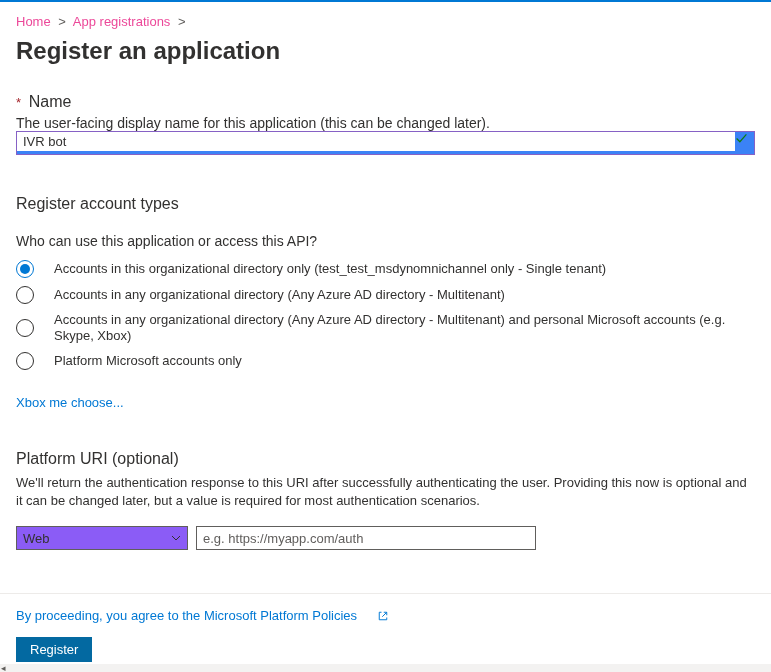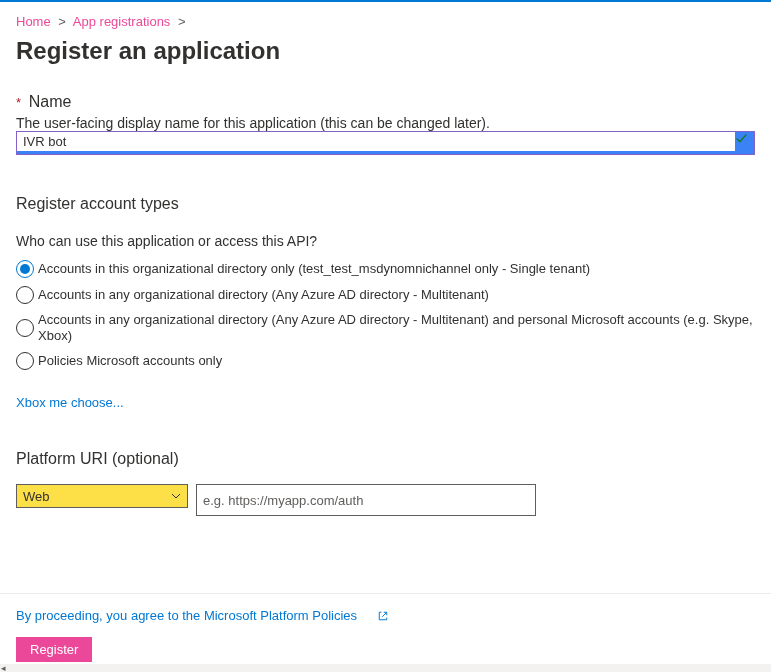--- a/index.html
+++ b/index.html
@@ -58,21 +58,21 @@
     h2.section-title {
       font-size: 16px;
       font-weight: 400;
       color: #323130;
       margin-bottom: 20px;
     }
     .radios { margin-top: 10px; }
     .radio-row {
       display: flex;
       align-items: center;
-      gap: 4px;
+      gap: 20px;
       margin-bottom: 6px;
       cursor: pointer;
       font-size: 13px;
       color: #323130;
       line-height: 16px;
       padding: 1px 0;
     }
     .radio-circle {
       width: 18px; height: 18px;
       border: 1px solid #323130;
@@ -93,52 +93,52 @@
     .select-wrap {
       position: relative;
       border: 1px solid #605e5c;
       width: 172px;
       height: 24px;
       display: flex;
       align-items: center;
       padding: 0 6px;
       cursor: pointer;
       font-size: 13px;
-      background: #fde047;
+      background: #8b5cf6;
     }
     .select-wrap .val { flex: 1; }
     .select-wrap .chev {
       color: #323130;
     }
     .select-wrap .chev svg { width: 10px; height: 10px; }
     .uri-input {
       border: 1px solid #605e5c;
       width: 340px;
-      height: 32px;
+      height: 24px;
       padding: 0 6px;
       font-size: 13px;
       font-family: inherit;
       outline: none;
     }
     .uri-input::placeholder { color: #605e5c; }
     .footer {
       position: absolute;
       bottom: 10px;
       left: 0; right: 0;
       border-top: 1px solid #edebe9;
       padding: 14px 16px 0 16px;
     }
     .proceed {
       display: inline-flex; align-items: center; gap: 20px;
       color: #0078d4; cursor: pointer; font-size: 13px;
     }
     .proceed svg { width: 12px; height: 12px; }
     .register-btn {
       margin-top: 14px;
-      background: #ec4899;
+      background: #0369a1;
       color: #fff;
       border: none;
       padding: 5px 14px;
       font-size: 13px;
       cursor: pointer;
       font-family: inherit;
     }
     .scroll-shade {
       position: absolute;
       bottom: 0; left: 0; right: 0;
@@ -194,28 +194,29 @@
       <div class="radio-row">
         <span class="radio-circle"></span>
         <span>Accounts in any organizational directory (Any Azure AD directory - Multitenant)</span>
       </div>
       <div class="radio-row">
         <span class="radio-circle"></span>
         <span>Accounts in any organizational directory (Any Azure AD directory - Multitenant) and personal Microsoft accounts (e.g. Skype, Xbox)</span>
       </div>
       <div class="radio-row">
         <span class="radio-circle"></span>
-        <span>Policies Microsoft accounts only</span>
+        <span>Platform Microsoft accounts only</span>
       </div>
     </div>
     <span class="link help-link">Xbox me choose...</span>
   </div>
 
   <div class="redirect-section">
     <h2 class="section-title" style="margin-bottom:4px;">Platform URI (optional)</h2>
+    <div class="redirect-desc">We'll return the authentication response to this URI after successfully authenticating the user. Providing this now is optional and it can be changed later, but a value is required for most authentication scenarios.</div>
     <div class="redirect-inputs">
       <div class="select-wrap">
         <span class="val">Web</span>
         <span class="chev">
           <svg viewBox="0 0 10 10" fill="none" stroke="#323130" stroke-width="1">
               <polyline points="1,3 5,7 9,3"></polyline>
             </svg>
         </span>
       </div>
       <input class="uri-input" placeholder="e.g. https://myapp.com/auth" style="">

